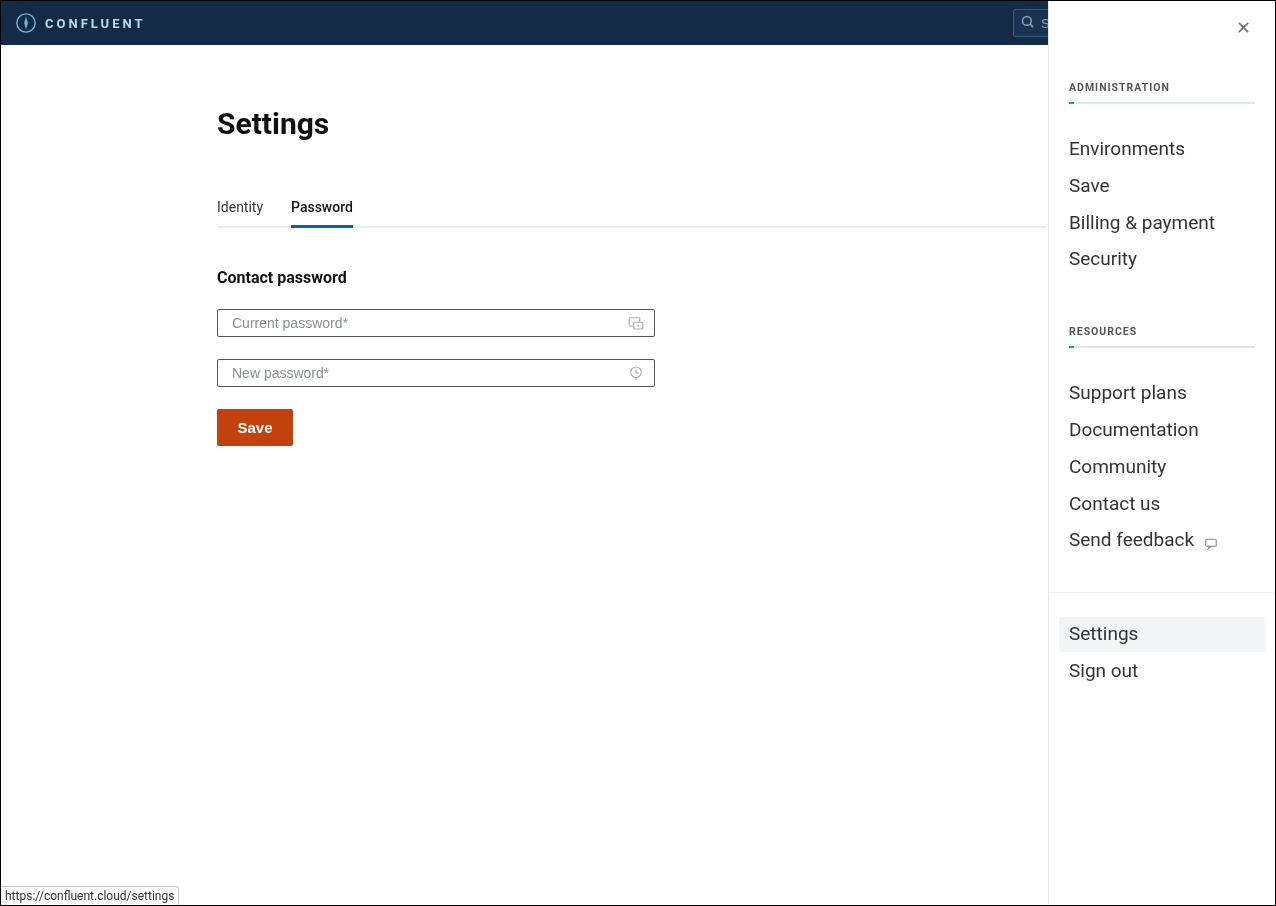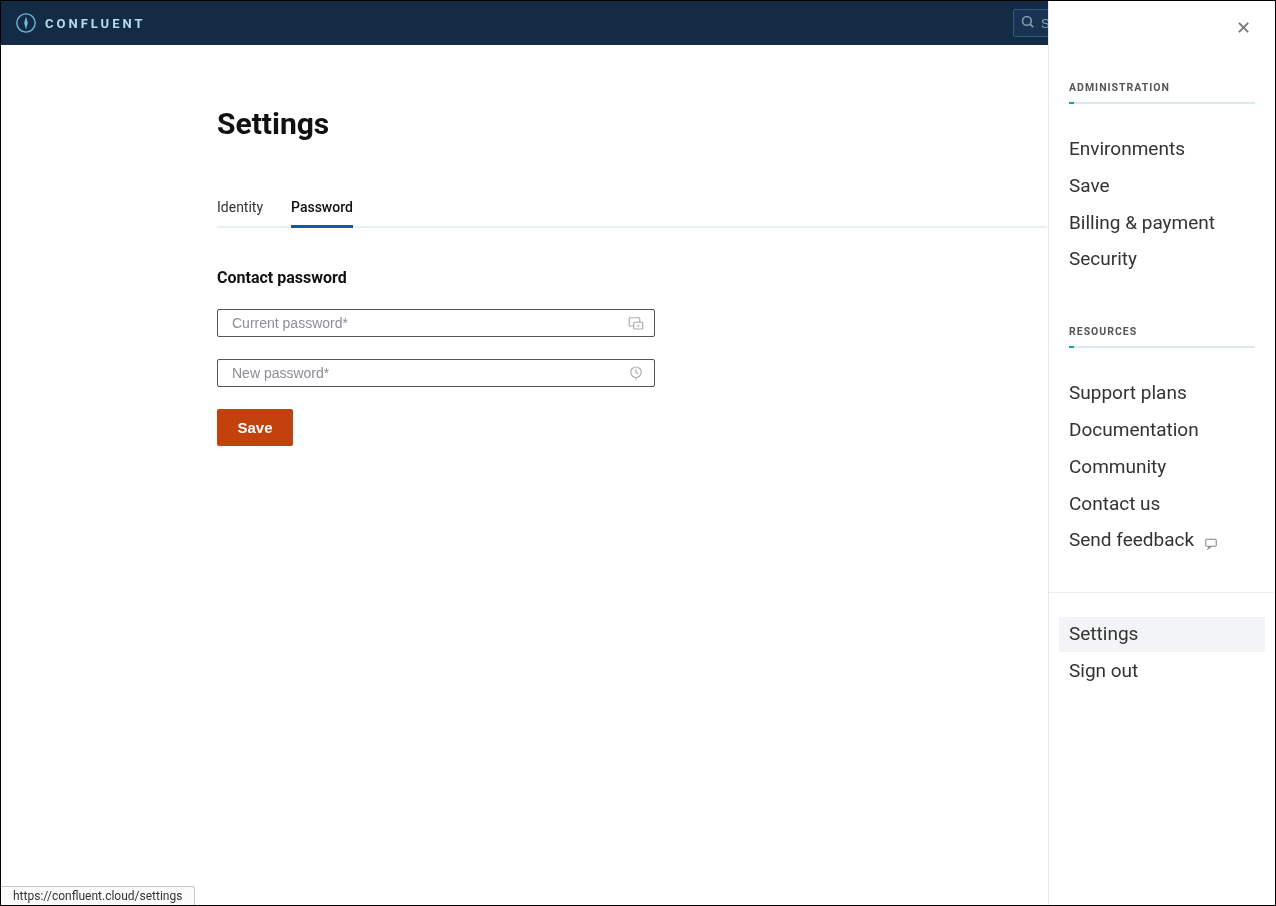--- a/index.html
+++ b/index.html
@@ -228,21 +228,21 @@
   .statusbar {
     position: absolute;
     bottom: 1px;
     left: 1px;
     background: #fbfbfb;
     border: 1px solid #c6c6c6;
     border-left: none;
     border-bottom: none;
     font-size: 12px;
     color: #333;
-    padding: 2px 12px;
+    padding: 2px 4px;
     z-index: 30;
     border-top-right-radius: 3px;
   }
 </style>
 </head>
 <body>
 
 <div class="outer-border"></div>
 
 <div class="topbar">

